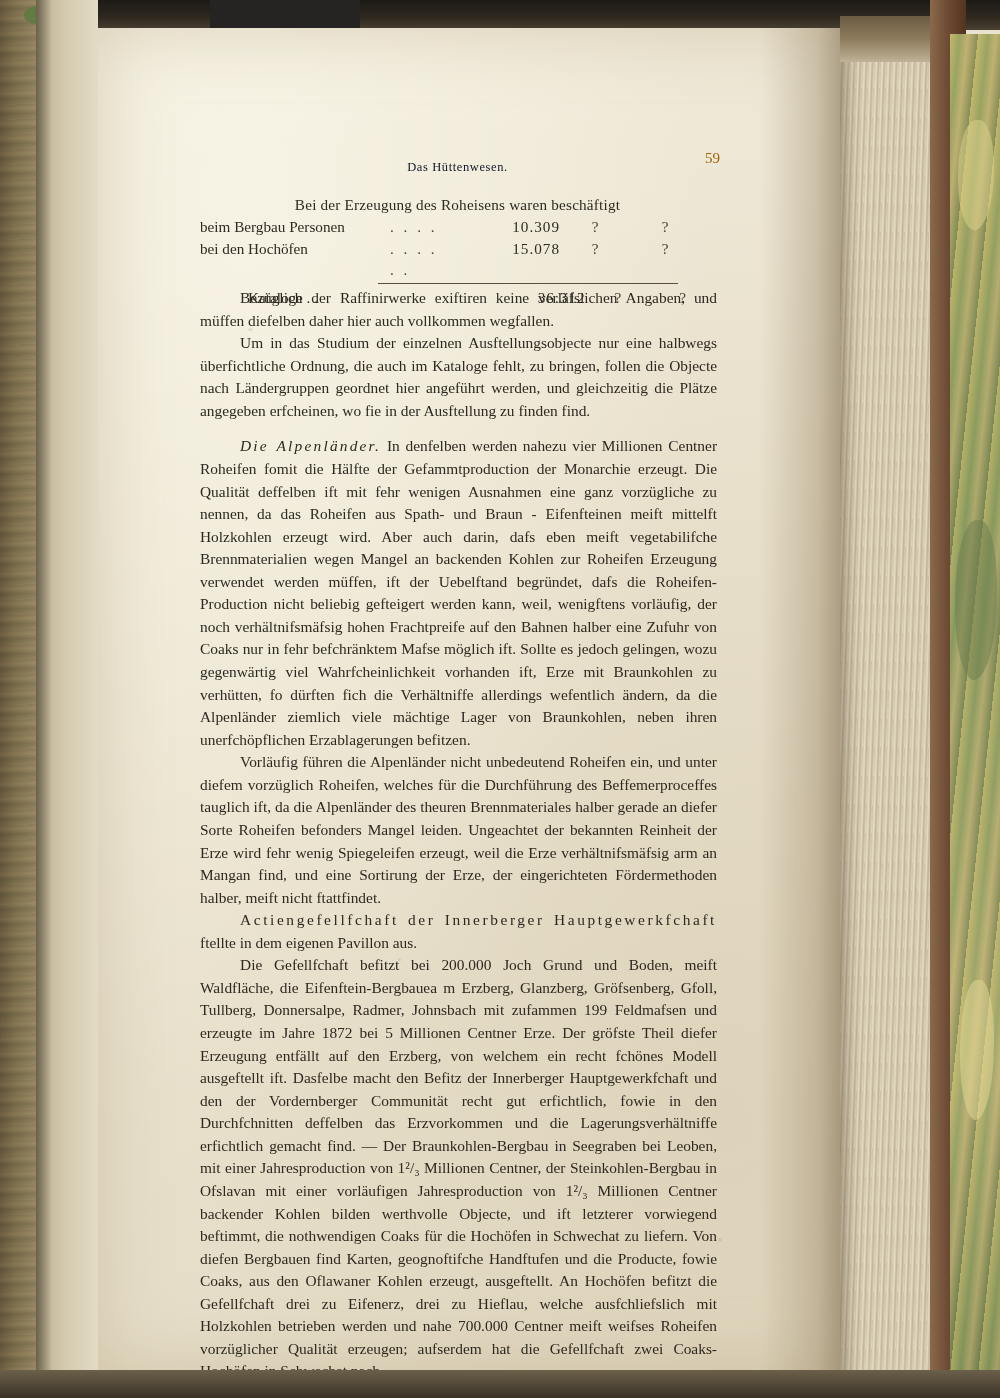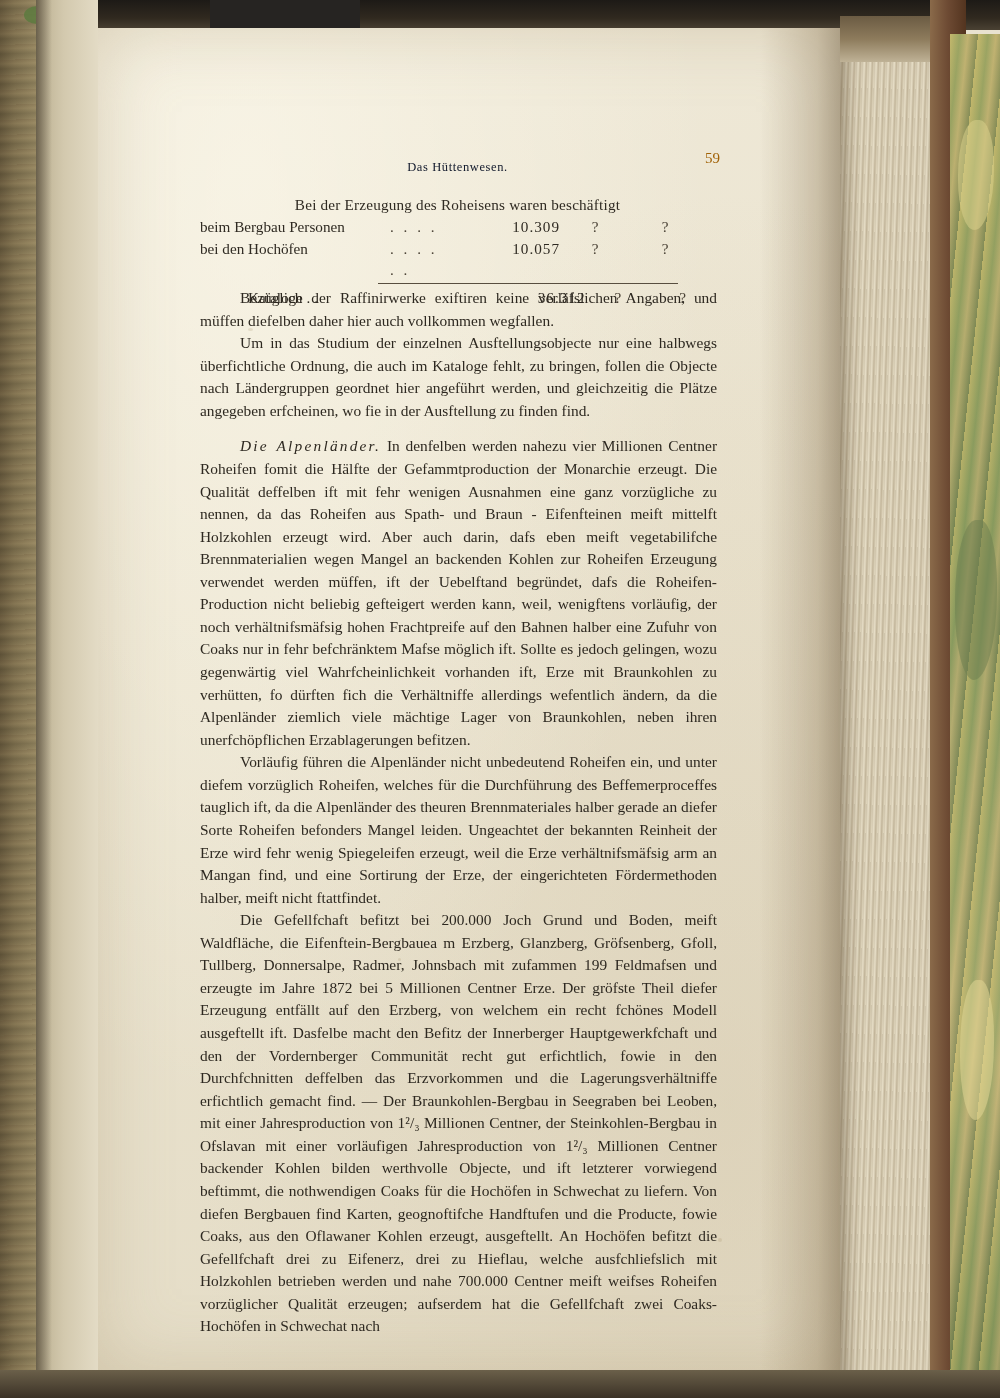--- a/index.html
+++ b/index.html
@@ -239,21 +239,21 @@
       <span class="stat-label">beim Bergbau Personen</span>
       <span class="stat-dots">. . . .</span>
       <span class="stat-num">10.309</span>
       <span class="stat-q1">?</span>
       <span class="stat-q2">?</span>
     </div>
 
     <div class="stat-row">
       <span class="stat-label">bei den Hochöfen</span>
       <span class="stat-dots">. . . . . .</span>
-      <span class="stat-num">10.057</span>
+      <span class="stat-num">15.078</span>
       <span class="stat-q1">?</span>
       <span class="stat-q2">?</span>
     </div>
 
     <div class="stat-rule"></div>
 
     <div class="stat-row total">
       <span class="stat-label">Kataloge . .</span>
       <span class="stat-dots"></span>
       <span class="stat-num">36.312</span>
@@ -267,20 +267,23 @@
     <p>Um in das Studium der einzelnen Ausftellungsobjecte nur eine halbwegs überfichtliche Ordnung, die auch im Kataloge fehlt, zu bringen, follen die Objecte nach Ländergruppen geordnet hier angeführt werden, und gleichzeitig die Plätze angegeben erfcheinen, wo fie in der Ausftellung zu finden find.</p>
 
     <div class="para-gap"></div>
 
     <p>
       <span class="spaced">Die Alpenländer.</span><span> In denfelben werden nahezu vier Millionen Centner Roheifen fomit die Hälfte der Gefammtproduction der Monarchie erzeugt. Die Qualität deffelben ift mit fehr wenigen Ausnahmen eine ganz vorzügliche zu nennen, da das Roheifen aus Spath- und Braun - Eifenfteinen meift mittelft Holzkohlen erzeugt wird. Aber auch darin, dafs eben meift vegetabilifche Brennmaterialien wegen Mangel an backenden Kohlen zur Roheifen Erzeugung verwendet werden müffen, ift der Uebelftand begründet, dafs die Roheifen-Production nicht beliebig gefteigert werden kann, weil, wenigftens vorläufig, der noch verhältnifsmäfsig hohen Frachtpreife auf den Bahnen halber eine Zufuhr von Coaks nur in fehr befchränktem Mafse möglich ift. Sollte es jedoch gelingen, wozu gegenwärtig viel Wahrfcheinlichkeit vorhanden ift, Erze mit Braunkohlen zu verhütten, fo dürften fich die Verhältniffe allerdings wefentlich ändern, da die Alpenländer ziemlich viele mächtige Lager von Braunkohlen, neben ihren unerfchöpflichen Erzablagerungen befitzen.</span>
     </p>
 
     <p>Vorläufig führen die Alpenländer nicht unbedeutend Roheifen ein, und unter diefem vorzüglich Roheifen, welches für die Durchführung des Beffemerproceffes tauglich ift, da die Alpenländer des theuren Brennmateriales halber gerade an diefer Sorte Roheifen befonders Mangel leiden. Ungeachtet der bekannten Reinheit der Erze wird fehr wenig Spiegeleifen erzeugt, weil die Erze verhältnifsmäfsig arm an Mangan find, und eine Sortirung der Erze, der eingerichteten Fördermethoden halber, meift nicht ftattfindet.</p>
 
+    <p>
+      <span class="spaced-head">Actiengefellfchaft der Innerberger Hauptgewerkfchaft</span><span> ftellte in dem eigenen Pavillon aus.</span>
+    </p>
 
     <p>Die Gefellfchaft befitzt bei 200.000 Joch Grund und Boden, meift Waldfläche, die Eifenftein-Bergbauea m Erzberg, Glanzberg, Gröfsenberg, Gfoll, Tullberg, Donnersalpe, Radmer, Johnsbach mit zufammen 199 Feldmafsen und erzeugte im Jahre 1872 bei 5 Millionen Centner Erze. Der gröfste Theil diefer Erzeugung entfällt auf den Erzberg, von welchem ein recht fchönes Modell ausgeftellt ift. Dasfelbe macht den Befitz der Innerberger Hauptgewerkfchaft und den der Vordernberger Communität recht gut erfichtlich, fowie in den Durchfchnitten deffelben das Erzvorkommen und die Lagerungsverhältniffe erfichtlich gemacht find. — Der Braunkohlen-Bergbau in Seegraben bei Leoben, mit einer Jahresproduction von 1²/₃ Millionen Centner, der Steinkohlen-Bergbau in Ofslavan mit einer vorläufigen Jahresproduction von 1²/₃ Millionen Centner backender Kohlen bilden werthvolle Objecte, und ift letzterer vorwiegend beftimmt, die nothwendigen Coaks für die Hochöfen in Schwechat zu liefern. Von diefen Bergbauen find Karten, geognoftifche Handftufen und die Producte, fowie Coaks, aus den Oflawaner Kohlen erzeugt, ausgeftellt. An Hochöfen befitzt die Gefellfchaft drei zu Eifenerz, drei zu Hieflau, welche ausfchliefslich mit Holzkohlen betrieben werden und nahe 700.000 Centner meift weifses Roheifen vorzüglicher Qualität erzeugen; aufserdem hat die Gefellfchaft zwei Coaks-Hochöfen in Schwechat nach</p>
   </div>
 
   <div class="curl-shade"></div>
 
   <div class="fore-edge"></div>
   <div class="fore-edge-top"></div>
   <div class="spine-strip"></div>
   <div class="marbled-right"></div>

